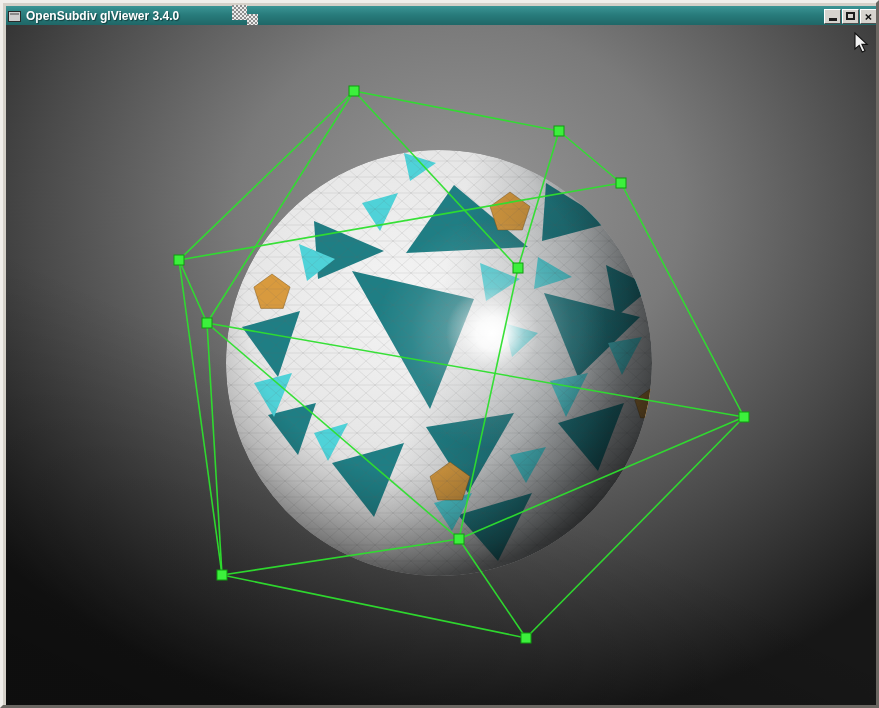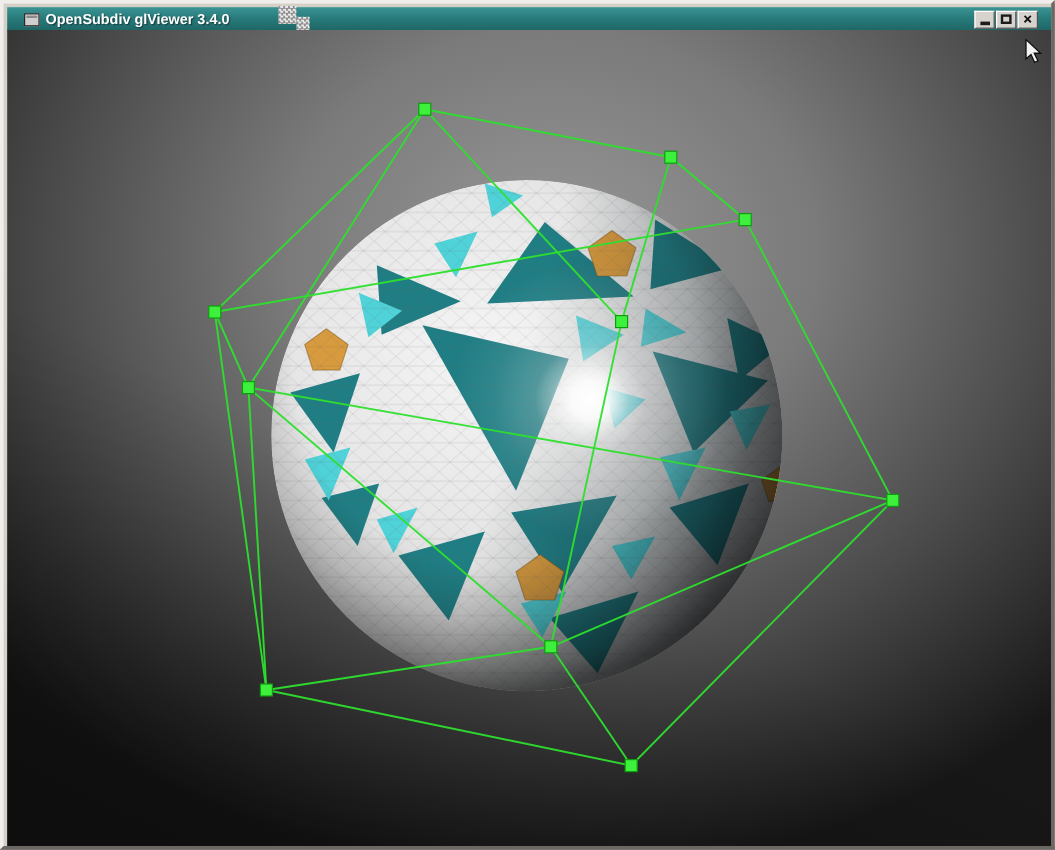--- a/index.html
+++ b/index.html
@@ -5,21 +5,21 @@
   html,body{margin:0;padding:0;background:#4a4a4a;font-family:"Liberation Sans",sans-serif;}
   .window{
     position:relative;width:879px;height:708px;box-sizing:border-box;
     background:#d4d0c8;
     border:3px solid;border-color:#f0eeea #6b6762 #6b6762 #f0eeea;
     overflow:hidden;
   }
   .titlebar{
     position:absolute;left:3px;top:3px;width:873px;height:20px;
     background:linear-gradient(180deg,#3b9494 0%,#287b7b 45%,#1e6565 100%);
-    display:flex;align-items:center;padding:0 14px;box-sizing:border-box;
+    display:flex;align-items:center;padding:0 2px;box-sizing:border-box;
   }
   .title-icon{
     width:13px;height:11px;background:#cfcfcf;border:1px solid #2a2a2a;
     box-sizing:border-box;position:relative;flex:0 0 auto;
   }
   .title-icon::after{content:"";position:absolute;left:1px;top:1px;right:1px;height:2px;background:#8a8a8a;}
   .title-text{
     color:#ffffff;font-size:12px;font-weight:bold;margin-left:5px;
     text-shadow:1px 1px 1px rgba(0,0,0,.45);white-space:nowrap;flex:1 1 auto;
   }

